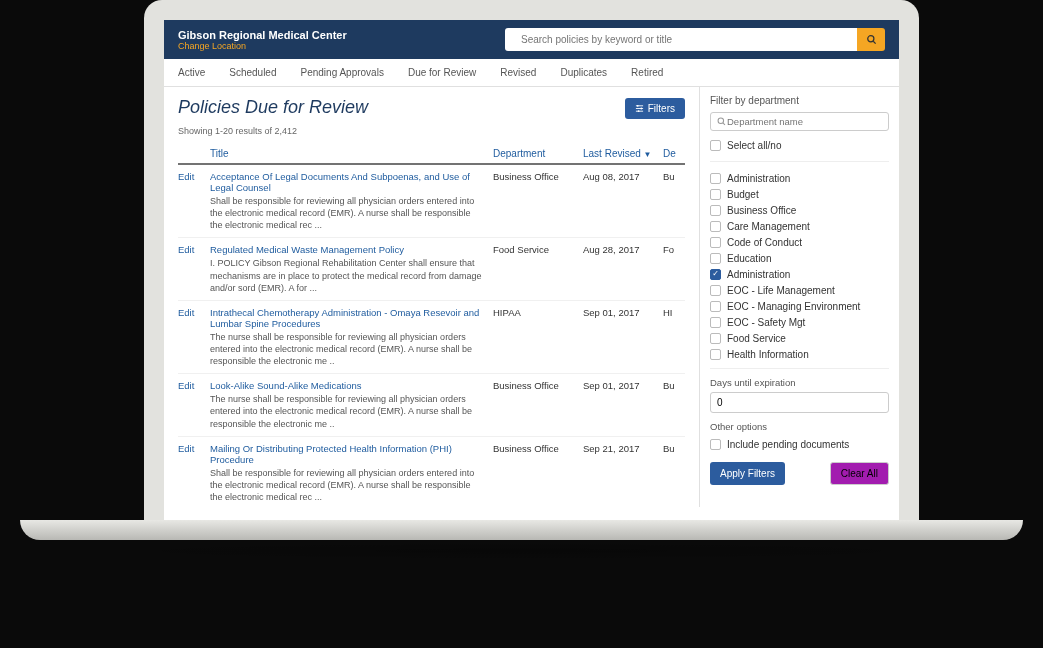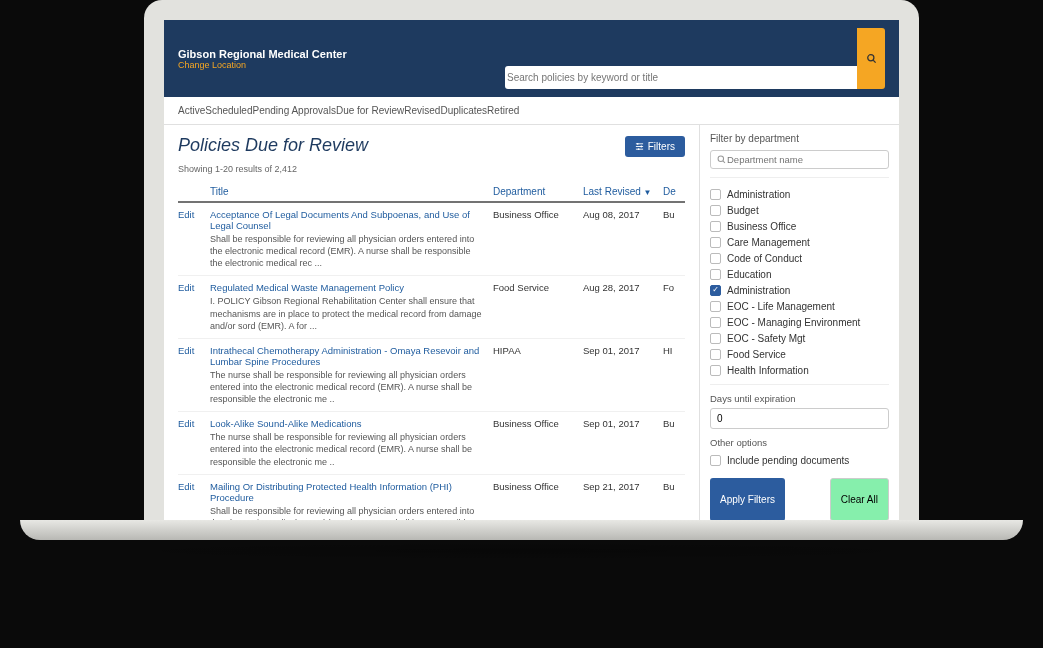--- a/index.html
+++ b/index.html
@@ -7,24 +7,24 @@
 .laptop { position:absolute; left:144px; top:0; width:775px; height:520px; background:#e2e2de; border-radius:18px 18px 0 0; padding:20px 20px 0 20px; }
 .screen { width:100%; height:100%; background:#fff; overflow:hidden; position:relative; }
 .base { position:absolute; left:20px; top:520px; width:1003px; height:20px; background:linear-gradient(#e8e8e4,#d0d0cc,#b8b8b4); border-radius:0 0 40px 40px; }
 .shadow { position:absolute; left:50px; top:542px; width:943px; height:18px; background:radial-gradient(ellipse at center,rgba(0,0,0,0.22),transparent 70%); }
 
 .topbar { background:#1e3a5f; color:#fff; padding:8px 14px; display:flex; align-items:center; gap:12px; }
 .brand { flex:0 0 auto; }
 .brand-title { font-size:11px; font-weight:600; }
 .brand-sub { font-size:9px; color:#f5a623; }
 .search-wrap { flex:1; display:flex; margin-left:auto; max-width:380px; }
-.search-wrap input { flex:1; border:none; padding:6px 2px; font-size:10px; border-radius:3px 0 0 3px; outline:none;margin-top:38px; }
+.search-wrap input { flex:1; border:none; padding:6px 16px; font-size:10px; border-radius:3px 0 0 3px; outline:none; }
 .search-btn { background:#f5a623; border:none; width:28px; border-radius:0 3px 3px 0; cursor:pointer; display:flex; align-items:center; justify-content:center; }
 
-.tabs { display:flex; gap:0; padding:8px 14px; border-bottom:1px solid #e0e0e0; font-size:10px; color:#555; }
+.tabs { display:flex; gap:24px; padding:8px 14px; border-bottom:1px solid #e0e0e0; font-size:10px; color:#555; }
 .tab { cursor:pointer; }
 
 .main { display:flex; position:relative; height:calc(100% - 80px); }
 .content { flex:1; padding:10px 14px; overflow:hidden; }
 .page-title { font-size:18px; color:#1e3a5f; font-weight:400; margin-bottom:2px;font-style:italic; }
 .title-row { display:flex; align-items:center; }
 .filters-btn { margin-left:auto; background:#2c5c9e; color:#fff; border:none; padding:5px 10px; font-size:10px; border-radius:3px; display:flex; align-items:center; gap:4px; cursor:pointer; }
 .results-count { font-size:9px; color:#666; margin:6px 0 8px; }
 
 .table-head { display:flex; font-size:10px; color:#1e5b9e; padding:4px 0; border-bottom:2px solid #737373; }
@@ -50,21 +50,21 @@
 .dept-list { max-height:190px; overflow:hidden; }
 .dept-item { display:flex; align-items:center; gap:6px; padding:2.5px 0; font-size:10px; color:#333; cursor:pointer; }
 .cb { width:11px; height:11px; border:1px solid #bbb; border-radius:2px; flex-shrink:0; display:flex; align-items:center; justify-content:center; }
 .cb.checked { background:#2c5c9e; border-color:#2c5c9e; }
 .cb.checked::after { content:'✓'; color:#fff; font-size:8px; line-height:1; }
 .hr { height:1px; background:#eee; margin:8px 0; }
 .fp-section-label { font-size:9.5px; color:#555; margin-bottom:4px; }
 .fp-input { width:100%; border:1px solid #ccc; border-radius:3px; padding:4px 6px; font-size:10px; outline:none; }
 .fp-actions { display:flex; gap:8px; margin-top:10px; }
 .btn-apply { background:#2c5c9e; color:#fff; border:none; padding:5px 10px; font-size:10px; border-radius:3px; cursor:pointer; }
-.btn-clear { background:#86efac; border:1px solid #ccc; padding:15px 10px; font-size:10px; border-radius:3px; cursor:pointer; margin-left:auto; }
+.btn-clear { background:#a21caf; border:1px solid #ccc; padding:5px 10px; font-size:10px; border-radius:3px; cursor:pointer; margin-left:auto; }
 .sort-caret { font-size:8px; }
 .mag { width:11px; height:11px; }
 </style>
 </head>
 <body>
 
 <div class="laptop">
   <div class="screen">
     <div class="topbar">
       <div class="brand">
@@ -159,20 +159,24 @@
 
       <div class="filter-panel">
         <div class="fp-heading">Filter by department</div>
         <div class="fp-search">
           <svg class="mag" viewBox="0 0 16 16">
               <circle cx="7" cy="7" r="4" fill="none" stroke="#999" stroke-width="1.5"></circle>
               <line x1="10" y1="10" x2="13" y2="13" stroke="#999" stroke-width="1.5"></line>
             </svg>
           <input placeholder="Department name" style="">
         </div>
+        <div class="dept-item">
+          <span class="cb"></span>
+          <span>Select all/no</span>
+        </div>
         <div class="hr"></div>
         <div class="dept-list" id="dept-list">
             <div class="dept-item">
               <span class="cb"></span>
               <span>Administration</span>
             </div>
             <div class="dept-item">
               <span class="cb"></span>
               <span>Budget</span>
             </div>

